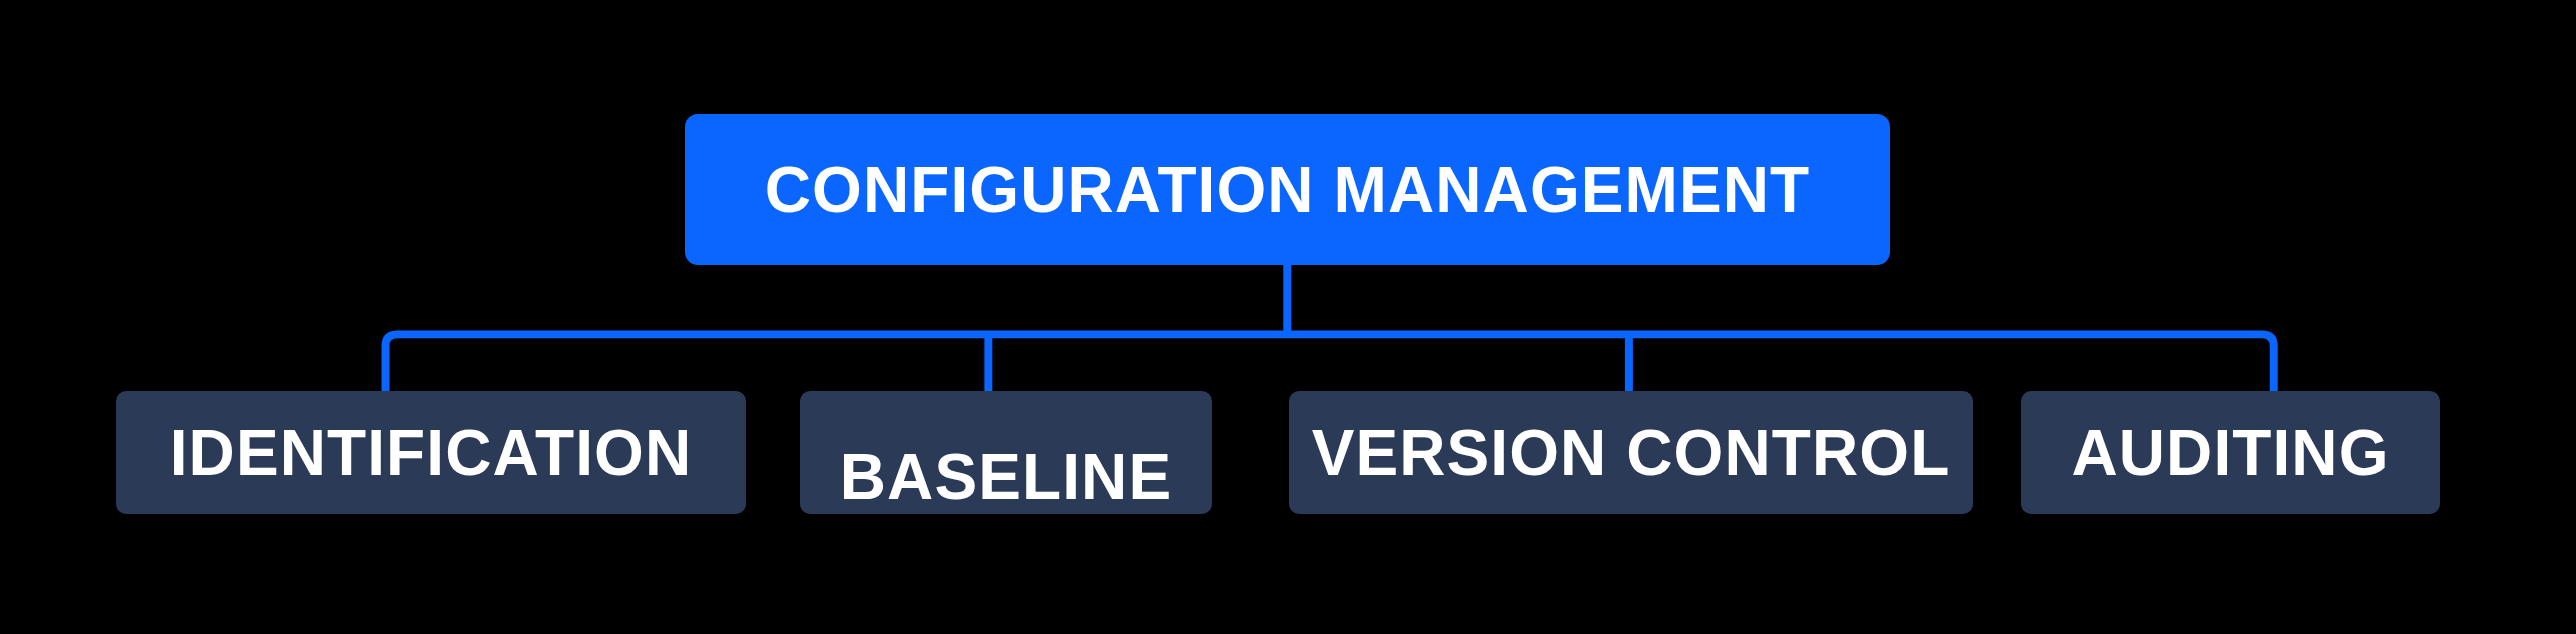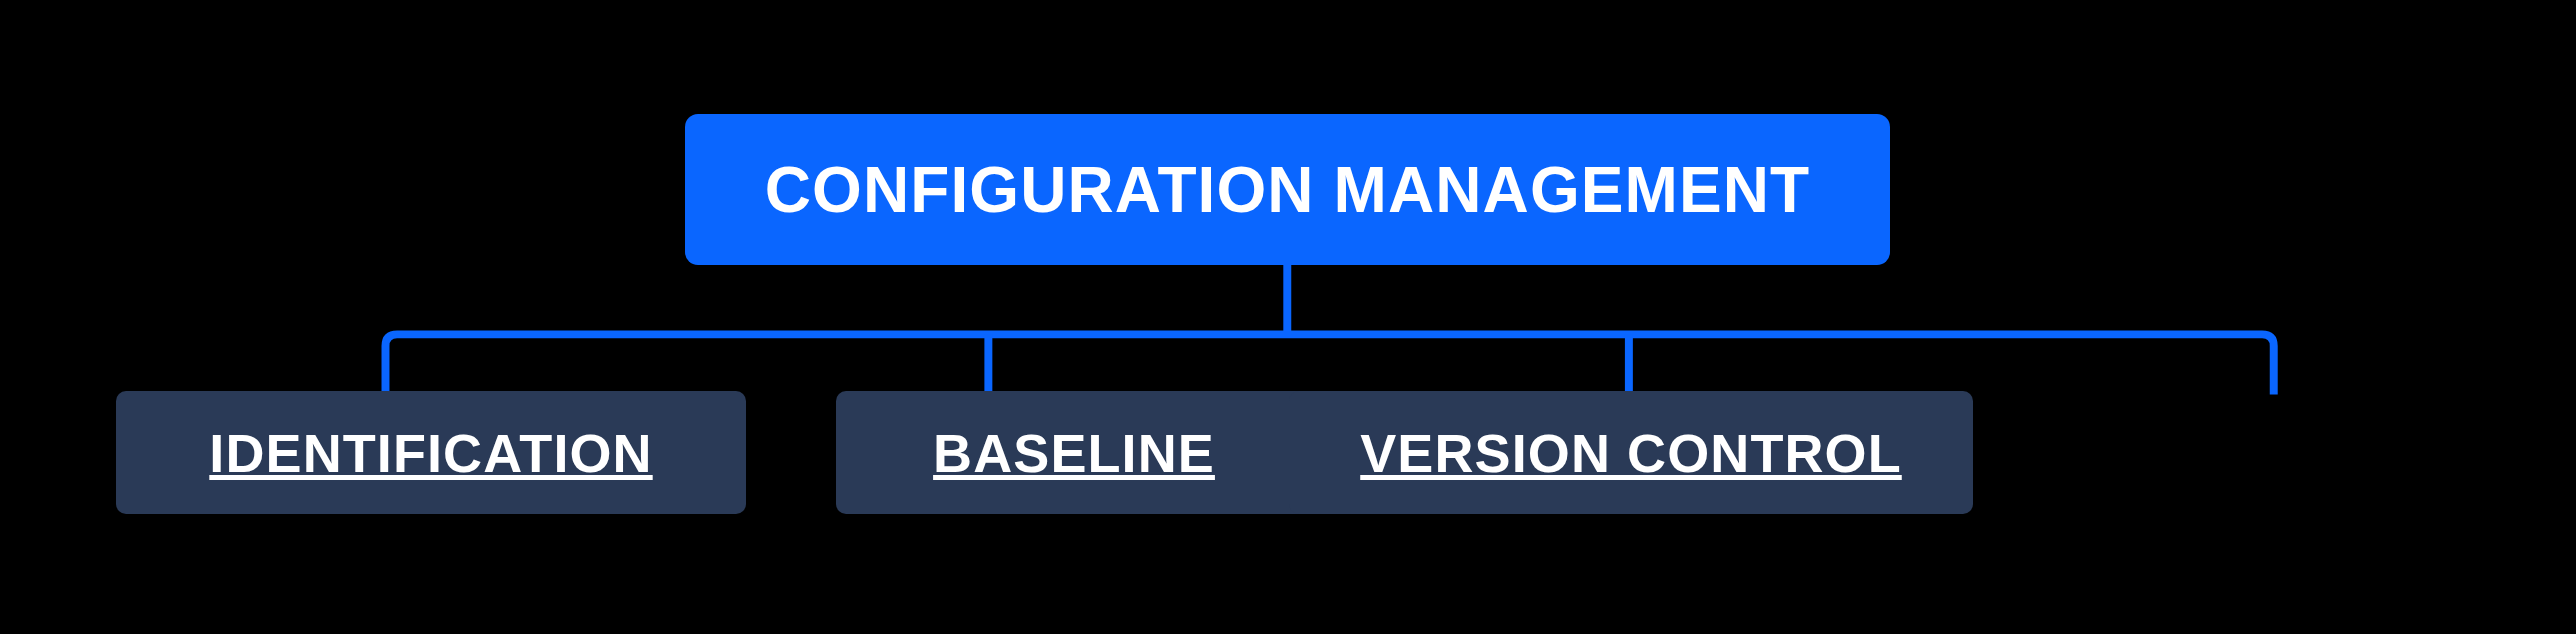--- a/index.html
+++ b/index.html
@@ -46,25 +46,24 @@
   }
   .root-node .label {
     font-size: 64px;
   }
   .child-node {
     top: 391px;
     height: 123px;
     border-radius: 10px;
   }
   .child-node .label {
-    font-size: 54px;
-    text-decoration: underline;
+    font-size: 64px;
   }
   .b1 { left: 116px;  width: 630px; }
-  .b2 { left: 836px; width: 476px; }
+  .b2 { left: 800px; width: 412px; align-items: flex-end; }
   .b3 { left: 1289px; width: 684px; }
   .b4 { left: 2021px; width: 419px; }
 </style>
 </head>
 <body>
 
 <div class="stage" style="background-color: rgb(0, 0, 0);">
 
   <svg class="connectors" viewBox="0 0 3558 876" xmlns="http://www.w3.org/2000/svg">
     <path d="M1778,360 L1778,462" fill="none" stroke-width="11" stroke="#0a66ff"></path>
@@ -82,15 +81,18 @@
   </div>
 
   <div class="node child-node b2" style="background-color: rgb(42, 58, 87);">
     <span class="label" style="color: rgb(255, 255, 255);">BASELINE</span>
   </div>
 
   <div class="node child-node b3" style="background-color: rgb(42, 58, 87);">
     <span class="label" style="color: rgb(255, 255, 255); text-align: right;">VERSION CONTROL</span>
   </div>
 
+  <div class="node child-node b4" style="background-color: rgb(42, 58, 87);">
+    <span class="label" style="color: rgb(255, 255, 255);">AUDITING</span>
+  </div>
 
 </div>
 
 
 </body></html>

